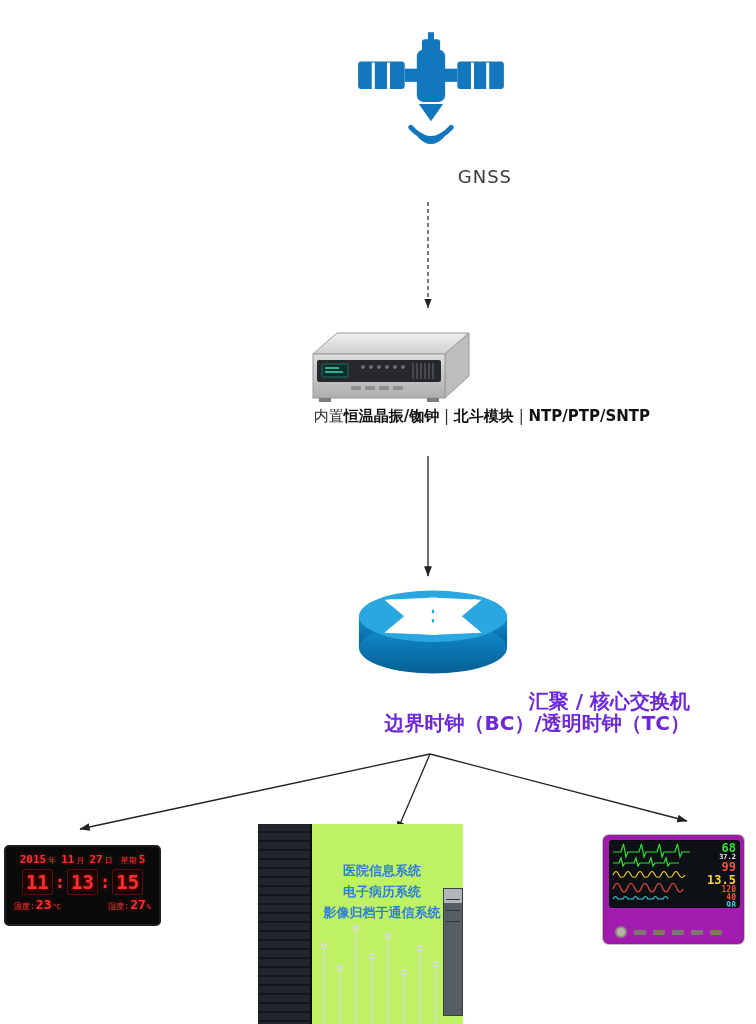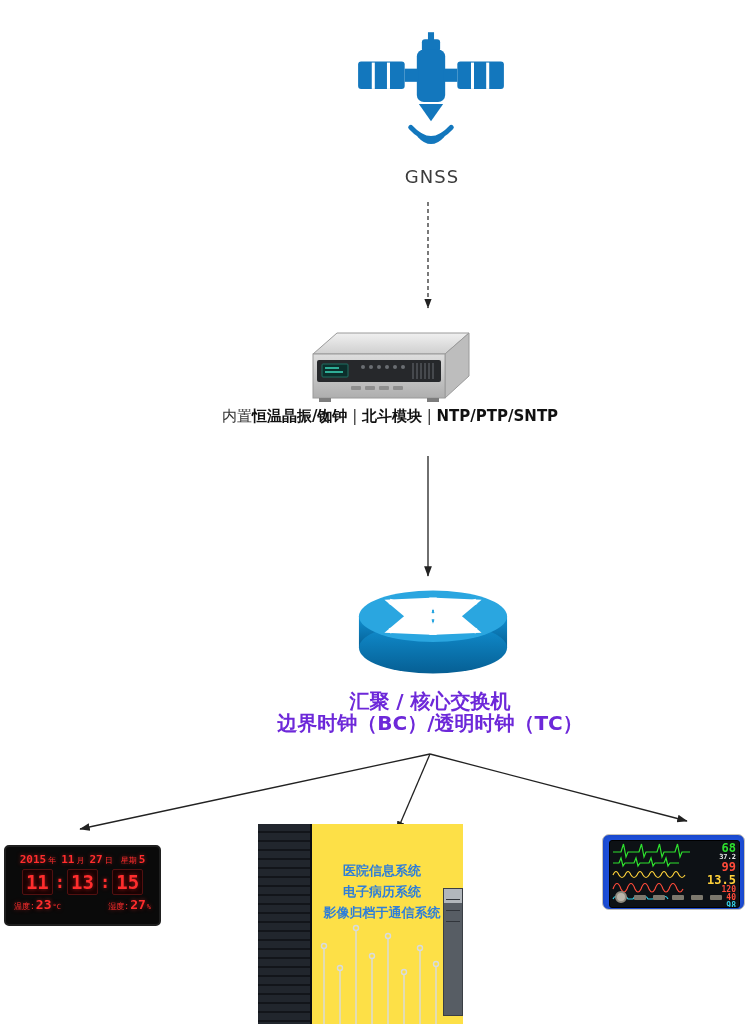--- a/index.html
+++ b/index.html
@@ -1,21 +1,21 @@
 <!DOCTYPE html>
 <html><head>
 <meta charset="utf-8">
 <style>
   html,body{margin:0;padding:0;background:#fff;}
   body{width:756px;height:1024px;overflow:hidden;
        font-family:"DejaVu Sans","Liberation Sans",sans-serif;color:#333;}
   #canvas{position:relative;width:756px;height:1024px;background:#fff;}
   .abs{position:absolute;}
   .bold{font-weight:bold;color:#111;}
-  .center{text-align:center;}
+  .center{text-align:right;}
 
   
   .gnss-label{left:352px;top:166px;width:160px;font-size:18px;color:#3c3c3c;letter-spacing:1px;}
   .server-caption{left:130px;top:406px;width:520px;font-size:15px;line-height:21px;color:#333;}
   .switch-caption{left:170px;top:690px;width:520px;font-size:20px;line-height:22px;font-weight:bold;color:#6d28d9;}
 
   
   #arrows{position:absolute;left:0;top:0;width:756px;height:1024px;pointer-events:none;}
 
   
@@ -28,32 +28,32 @@
   .clk-row2{display:flex;justify-content:center;align-items:center;margin-top:3px;}
   .clk-cell{font-size:19px;font-weight:bold;background:#190303;border:1px solid #521010;
     border-radius:2px;padding:0 3px;line-height:24px;}
   .clk-colon{font-size:17px;font-weight:bold;margin:0 2px;}
   .clk-row3{display:flex;justify-content:space-between;padding:2px 8px 0 8px;align-items:flex-start;}
   .clk-env{display:flex;align-items:baseline;gap:1px;}
   .clk-env .val{font-size:13px;font-weight:bold;}
   .clk-env .unit{font-size:7px;}
 
   
-  .his-panel{left:258px;top:824px;width:205px;height:200px;background:#fde047;overflow:hidden;}
+  .his-panel{left:258px;top:824px;width:205px;height:200px;background:#bef264;overflow:hidden;}
   .rack-strip{position:absolute;left:0;top:0;width:52px;height:200px;
     background:repeating-linear-gradient(180deg,#21262d 0 7px,#12151a 7px 9px);
     border-right:2px solid #0b0d10;}
   .his-text{position:absolute;left:54px;top:36px;width:140px;text-align:center;
     color:#2f7ed8;font-size:13px;line-height:21px;font-weight:600;}
   .cabinet{position:absolute;right:0;top:64px;width:20px;height:128px;
     background:linear-gradient(#b2b7bc 0 14px,#575d64 14px);border:1px solid #3a3e44;box-sizing:border-box;}
   .cabinet i{display:block;height:1px;background:#31353b;margin:10px 2px 0 2px;}
 
   
-  .monitor{left:602px;top:834px;width:143px;height:76px;background:#1d4ed8;border:1px solid #c6c2b8;
+  .monitor{left:602px;top:834px;width:143px;height:111px;background:#a21caf;border:1px solid #c6c2b8;
     border-radius:7px;box-sizing:border-box;box-shadow:inset 0 0 4px rgba(0,0,0,.15);}
   .mon-screen{position:absolute;left:6px;top:5px;width:131px;height:68px;background:#0d1115;
     border-radius:3px;border:1px solid #000;box-sizing:border-box;overflow:hidden;}
   .mon-vals{position:absolute;right:3px;top:1px;width:38px;text-align:right;line-height:1.02;
     font-family:"DejaVu Sans Mono","Liberation Mono",monospace;font-weight:bold;}
   .v-hr{color:#2ee22e;font-size:12px;}
   .v-temp{color:#e8e8e8;font-size:7px;}
   .v-spo2{color:#ff4b3a;font-size:12px;}
   .v-resp{color:#ffd23a;font-size:12px;}
   .v-nibp{color:#ff4b3a;font-size:8px;}

